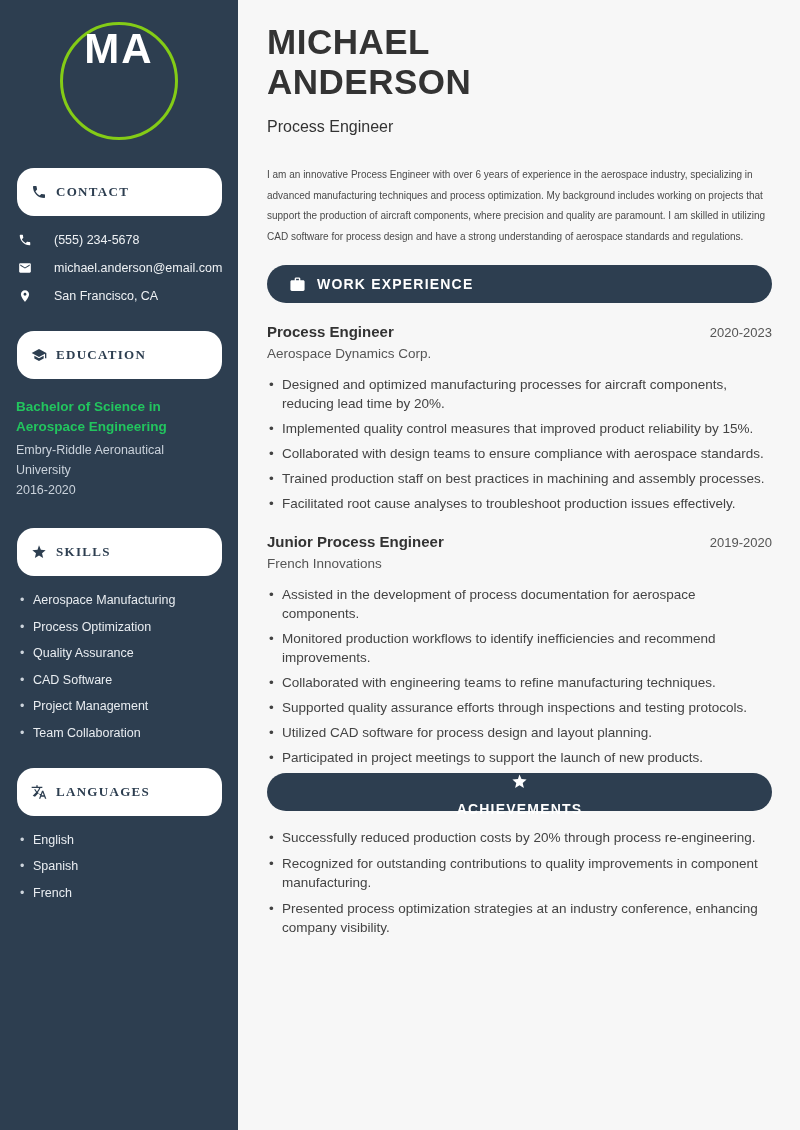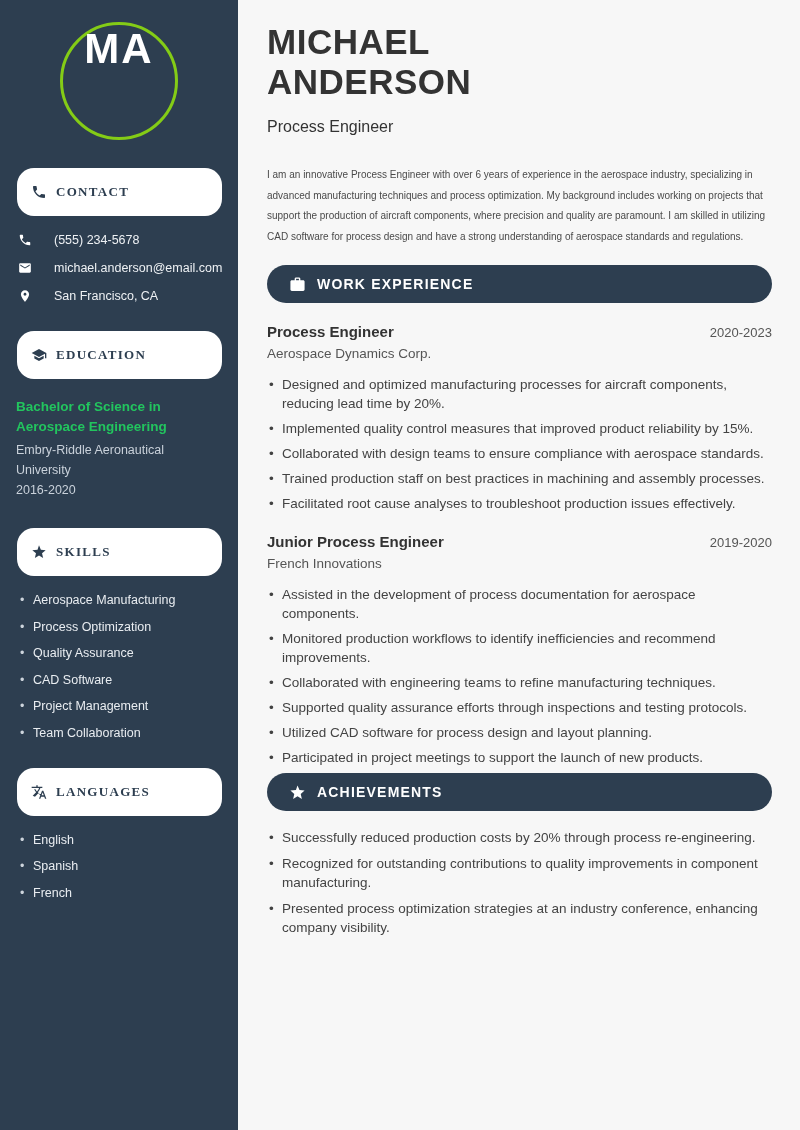--- a/index.html
+++ b/index.html
@@ -151,21 +151,21 @@
     line-height: 19px;
     color: #434343;
     margin-bottom: 6px;
   }
   .bullets li::before {
     content: "•";
     position: absolute;
     left: 2px; top: 0;
     color: #434343;
   }
-  .ach-pill { margin-top: 0; }
+  .ach-pill { margin-top: 0; flex-direction: column; }
   .bullets.ach { margin-top: 17px; }
   .bullets.ach li { margin-bottom: 7px; }
 </style>
 </head>
 <body>
 
 <div class="page">
 
   <aside class="sidebar">
 

